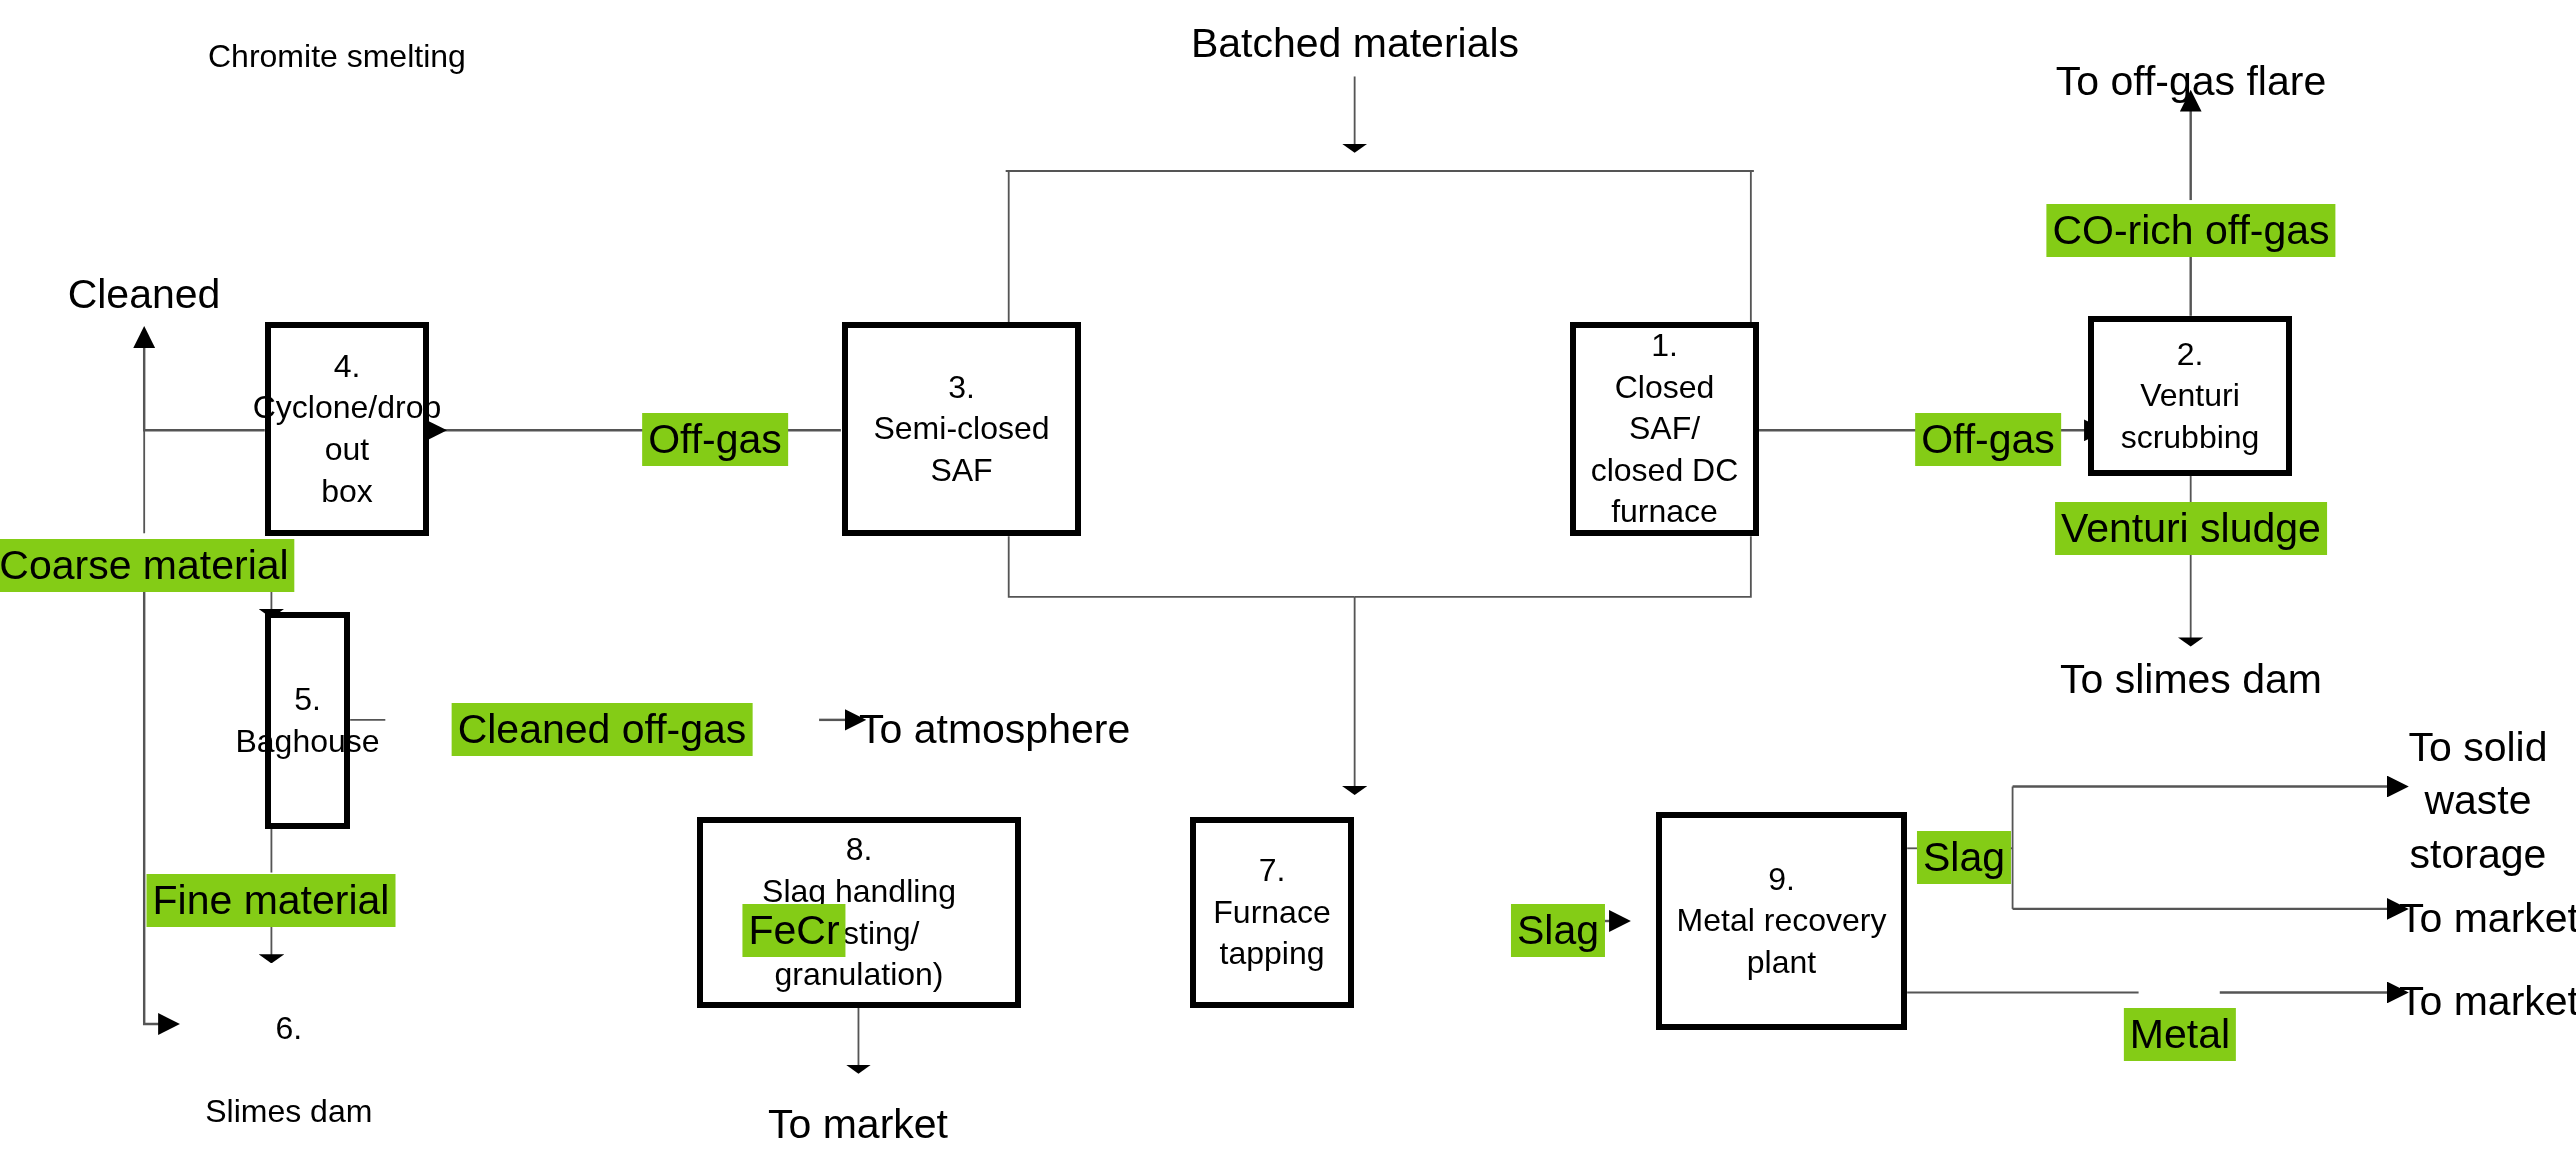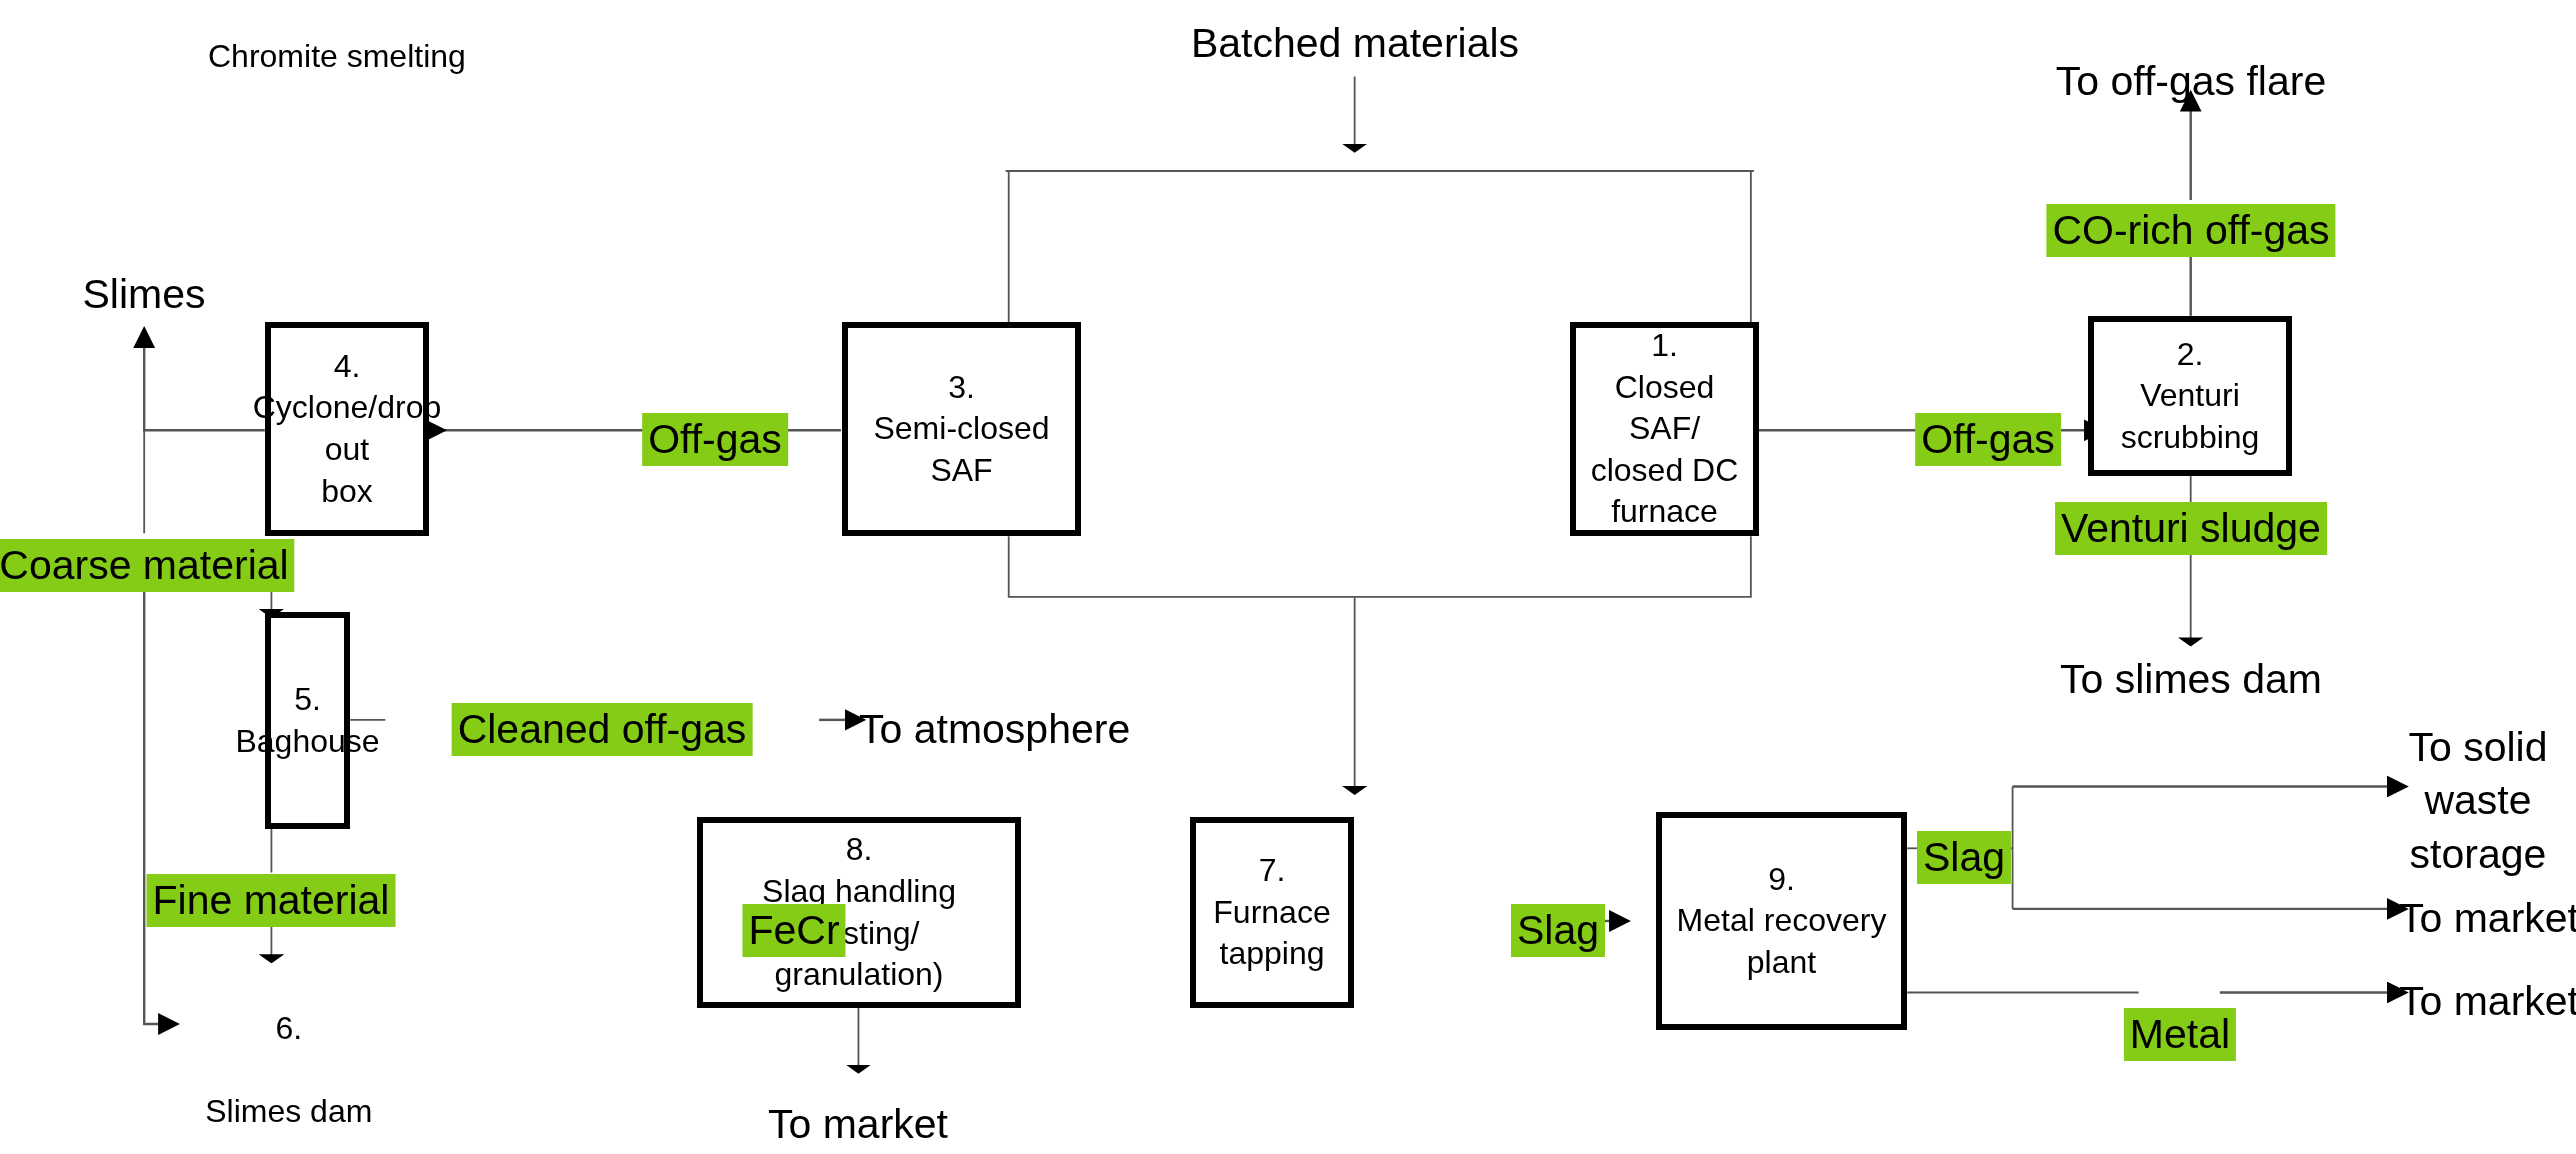--- a/index.html
+++ b/index.html
@@ -220,21 +220,21 @@
     <span>6.</span><br>
     <span>Slimes dam</span>
   </div>
 
   <div class="lbl ctr" style="left:1355px; top:17px;">Batched materials</div>
 
   <div class="lbl ctr" style="left:2191px; top:55px;">To off-gas flare</div>
 
   <div class="lbl ctr boxed" style="left:2191px; top:204px;">CO-rich off-gas</div>
 
-  <div class="lbl ctr" style="left:144px; top:268px;">Slimes</div>
+  <div class="lbl ctr" style="left:144px; top:268px;">Cleaned</div>
 
   <div class="lbl ctr boxed" style="left:715px; top:413px;">Off-gas</div>
 
   <div class="lbl ctr boxed" style="left:1988px; top:413px;">Off-gas</div>
 
   <div class="lbl ctr boxed" style="left:2191px; top:502px;">Venturi sludge</div>
 
   <div class="lbl ctr" style="left:2191px; top:653px;">To slimes dam</div>
 
   <div class="lbl ctr boxed" style="left:144px; top:539px;">Coarse material</div>

